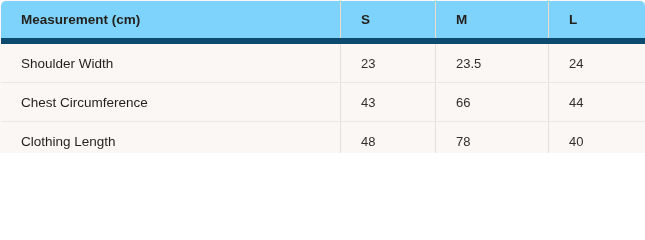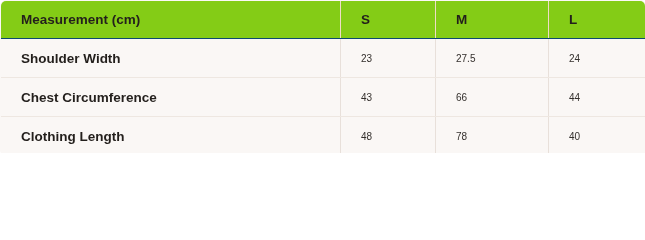--- a/index.html
+++ b/index.html
@@ -32,51 +32,51 @@
     overflow: hidden;
   }
 
   
   col.col-measure { width: 340px; }
   col.col-s       { width: 95px; }
   col.col-m       { width: 113px; }
   col.col-l       { width: 97px; }
 
   thead th {
-    background: #84cc16;
+    background: #7dd3fc;
     color: #231f1c;
     font-weight: bold;
     font-size: 13.5px;
     text-align: left;
     height: 37px;
     padding: 0 0 0 20px;
     border-right: 1px solid #f0dcc6;
-    border-bottom: 1px solid #0c4a6e;
+    border-bottom: 6px solid #0c4a6e;
     vertical-align: middle;
     white-space: nowrap;
   }
   thead th:last-child { border-right: none; }
 
   tbody td {
     height: 38px;
-    font-size: 10px;
+    font-size: 13px;
     color: #2b2724;
     text-align: left;
     vertical-align: middle;
     padding: 0 0 0 20px;
     border-right: 1px solid #e8e0da;
     border-bottom: 1px solid #eee7e1;
     background: #faf7f5;
     white-space: nowrap;
   }
   tbody td:last-child { border-right: none; }
   tbody tr:last-child td { border-bottom: none; margin-left: 32px; }
 
   tbody td.row-label {
-    font-weight: bold;
+    font-weight: normal;
     color: #231f1c;
     font-size: 13.5px;
   }
 
   tbody td.value-cell {
     font-weight: normal;
     color: #332f2c;
   }
 </style>
 </head>
@@ -95,21 +95,21 @@
         <th>Measurement (cm)</th>
         <th>S</th>
         <th>M</th>
         <th>L</th>
       </tr>
     </thead>
     <tbody>
       <tr>
         <td class="row-label">Shoulder Width</td>
         <td class="value-cell">23</td>
-        <td class="value-cell">27.5</td>
+        <td class="value-cell">23.5</td>
         <td class="value-cell">24</td>
       </tr>
       <tr>
         <td class="row-label">Chest Circumference</td>
         <td class="value-cell">43</td>
         <td class="value-cell">66</td>
         <td class="value-cell">44</td>
       </tr>
       <tr>
         <td class="row-label">Clothing Length</td>

